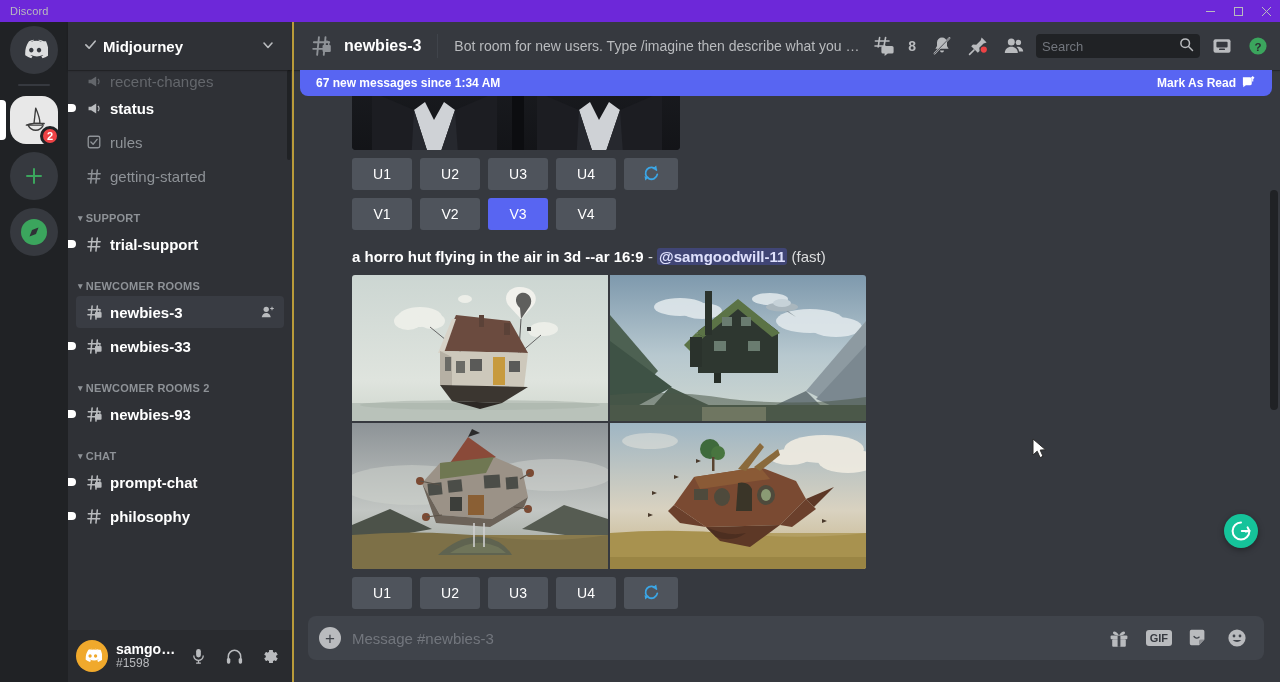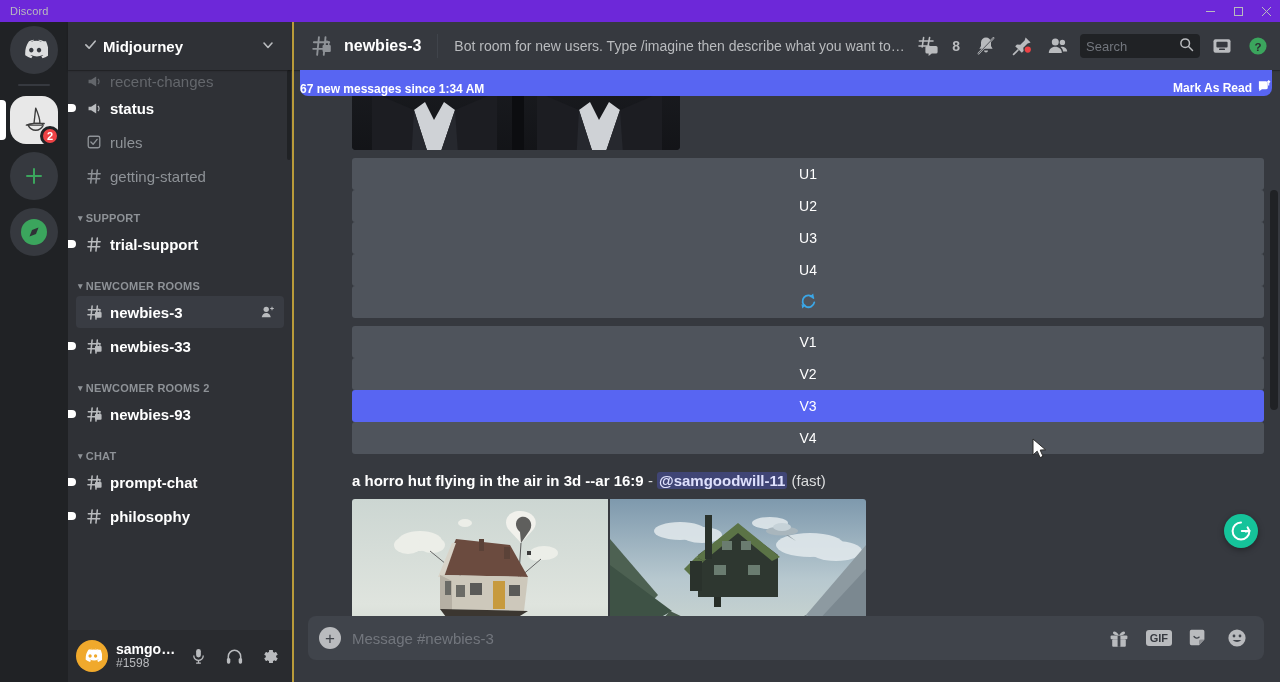--- a/index.html
+++ b/index.html
@@ -121,40 +121,40 @@
   }
   .chan-header .htitle { color: #fff; font-size: 16px; font-weight: bold; white-space: nowrap; }
   .hdivider { width: 1px; height: 24px; background: #40444b; margin: 0 8px; flex: none; }
   .topic {
     color: #b9bbbe; font-size: 14px; flex: 1; min-width: 0;
     white-space: nowrap; overflow: hidden; text-overflow: ellipsis;
   }
   .hicon { width: 28px; height: 28px; display: flex; align-items: center; justify-content: center; color: #b9bbbe; flex: none; position: relative; }
   .member-count { color: #b9bbbe; font-size: 14px; font-weight: 600; margin-left: 2px; margin-right: 4px; }
   .searchbox {
-    width: 120px; height: 24px; background: #202225; border-radius: 4px;
+    width: 164px; height: 24px; background: #202225; border-radius: 4px;
     display: flex; align-items: center; padding: 0 6px; gap: 16px; flex: none;
   }
   .searchbox .sp { flex: 1; color: #72767d; font-size: 13px; }
 
   
   .msgs { flex: 1; position: relative; overflow: hidden; background: #36393f; }
   .newbanner {
     position: absolute; left: 8px; right: 8px; top: 0; height: 26px; z-index: 20;
-    background: #5865f2; border-radius: 0 0 8px 8px; display: flex; align-items: flex-end;
-    padding: 0 0; color: #fff; font-size: 12px; font-weight: 600;
+    background: #5865f2; border-radius: 0 0 8px 8px; display: flex; align-items: center;
+    padding: 0 16px; color: #fff; font-size: 12px; font-weight: 600;
   }
   .newbanner .mark { margin-left: auto; display: flex; align-items: center; gap: 5px; }
 
   .msg-scroll { position: absolute; inset: 0; padding: 0 16px 0 60px; }
 
   .prevcrop { width: 328px; height: 58px; overflow: hidden; border-radius: 4px; margin-top: 22px; }
   .suit { width: 328px; height: 200px; position: relative; background: #15171b; margin-top: -110px; }
 
-  .btnrow { display: flex; gap: 0; margin-top: 8px; flex-direction: column; }
+  .btnrow { display: flex; gap: 8px; margin-top: 8px; }
   .mjbtn {
     min-width: 60px; height: 32px; background: #4f545c; border-radius: 3px;
     display: flex; align-items: center; justify-content: center;
     color: #fff; font-size: 14px; font-weight: 500; cursor: pointer; padding: 0 10px;
   }
   .mjbtn.primary { background: #5865f2; }
   .mjbtn.icon { min-width: 54px; }
 
   .prompt {
     margin-top: 18px; font-size: 15px; color: #fff; font-weight: bold;

